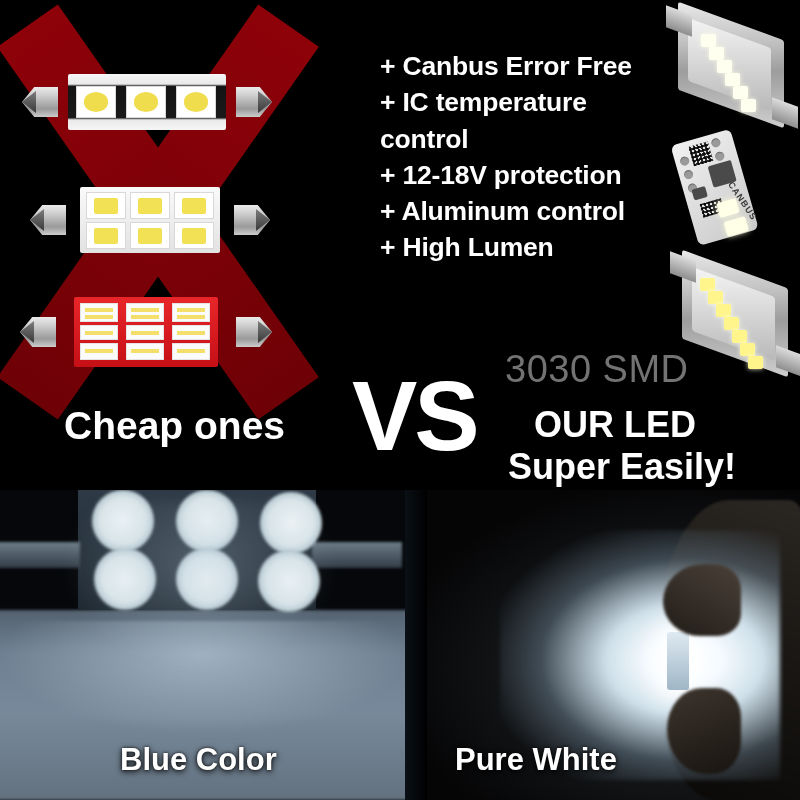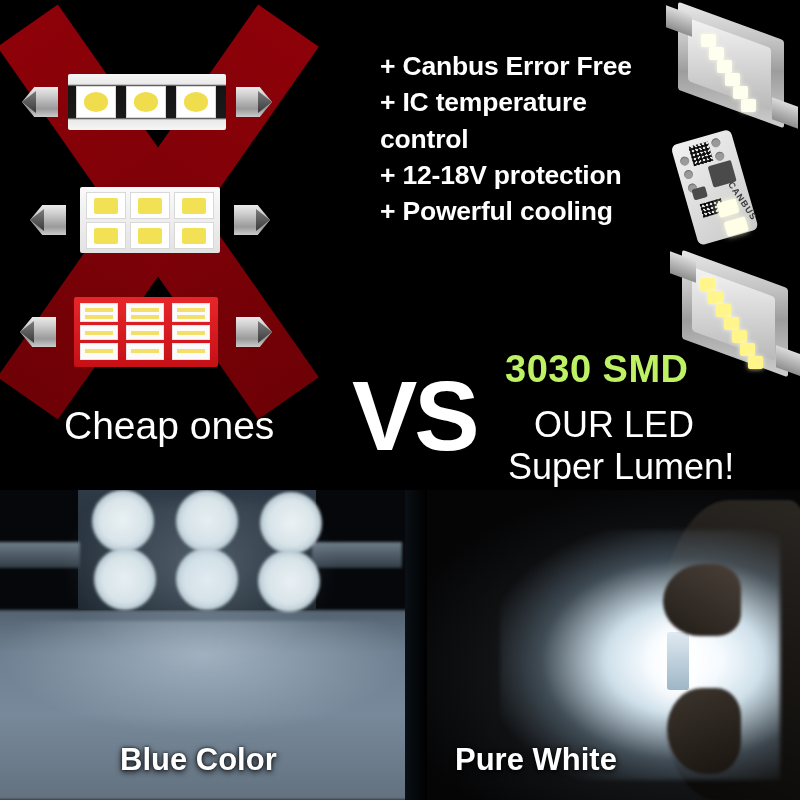--- a/index.html
+++ b/index.html
@@ -117,33 +117,33 @@
   #bulb-our-2 .led { position:absolute; background:#ffffe8; border-radius:2px;
     box-shadow:0 0 6px rgba(255,255,220,.9); }
   #bulb-our-2 .canbus-txt {
     position:absolute; color:#3a3a3a; font-size:9px; font-weight:bold;
     letter-spacing:1px; transform:rotate(72deg); transform-origin:left top;
   }
 
   
   #smd-label {
     position:absolute; left:505px; top:348px;
-    color:#bef264; font-size:38px; font-weight:bold; letter-spacing:0.5px;
+    color:#737373; font-size:38px; font-weight:normal; letter-spacing:0.5px;
   }
 
   
   #vs-badge {
     position:absolute; left:352px; top:370px;
     color:#ffffff; font-size:98px; font-weight:bold; line-height:.95;
     letter-spacing:-3px;
   }
 
   
   .headline {
-    position:absolute; color:#fff; font-weight:normal;
+    position:absolute; color:#fff; font-weight:bold;
     text-shadow:0 2px 5px rgba(0,0,0,.95), 0 0 3px rgba(0,0,0,.9);
     white-space:nowrap;
   }
   #cheap-line1 { left:64px;  top:404px; font-size:39px; }
   #cheap-line2 { left:36px;  top:446px; font-size:36px; }
   #our-line1   { left:534px; top:404px; font-size:36px; }
   #our-line2   { left:508px; top:446px; font-size:36px; }
 
   
   #bottom-half { position:absolute; left:0; top:490px; width:800px; height:310px; }
@@ -325,21 +325,22 @@
             <s style="top:5px"></s>
           </div>
       </div>
     </div>
 
     <div id="features">
       <div class="feat">+ Canbus Error Free</div>
       <div class="feat">+ IC temperature
 control</div>
       <div class="feat">+ 12-18V protection</div>
-      <div class="feat">+ Powerful cooling</div>
+      <div class="feat">+ Aluminum control</div>
+      <div class="feat">+ High Lumen</div>
     </div>
 
     <div class="our-bulb" id="bulb-our-1" style="left:668px;top:4px;width:126px;height:122px;">
       <div class="festoon">
         <div class="shell"></div>
         <div class="shell2"></div>
         <div class="endcap" style="left:-2px;top:6px"></div>
         <div class="endcap" style="right:-4px;bottom:2px"></div>
         <div class="smd" style="left:33px;top:30px"></div>
         <div class="smd" style="left:41px;top:43px"></div>
@@ -413,18 +414,18 @@
       <div class="finger2"></div>
       <div class="edge-l"></div>
     </div>
   </div>
 
   <div class="headline" id="cheap-line1">Cheap ones</div>
 
   <div id="vs-badge">VS</div>
 
   <div class="headline" id="our-line1">OUR LED</div>
-  <div class="headline" id="our-line2">Super Lumen!</div>
+  <div class="headline" id="our-line2">Super Easily!</div>
 
   <div class="caption" id="caption-right">Pure White</div>
   <div class="caption" id="caption-left">Blue Color</div>
 
 </div>
 
 </body></html>

